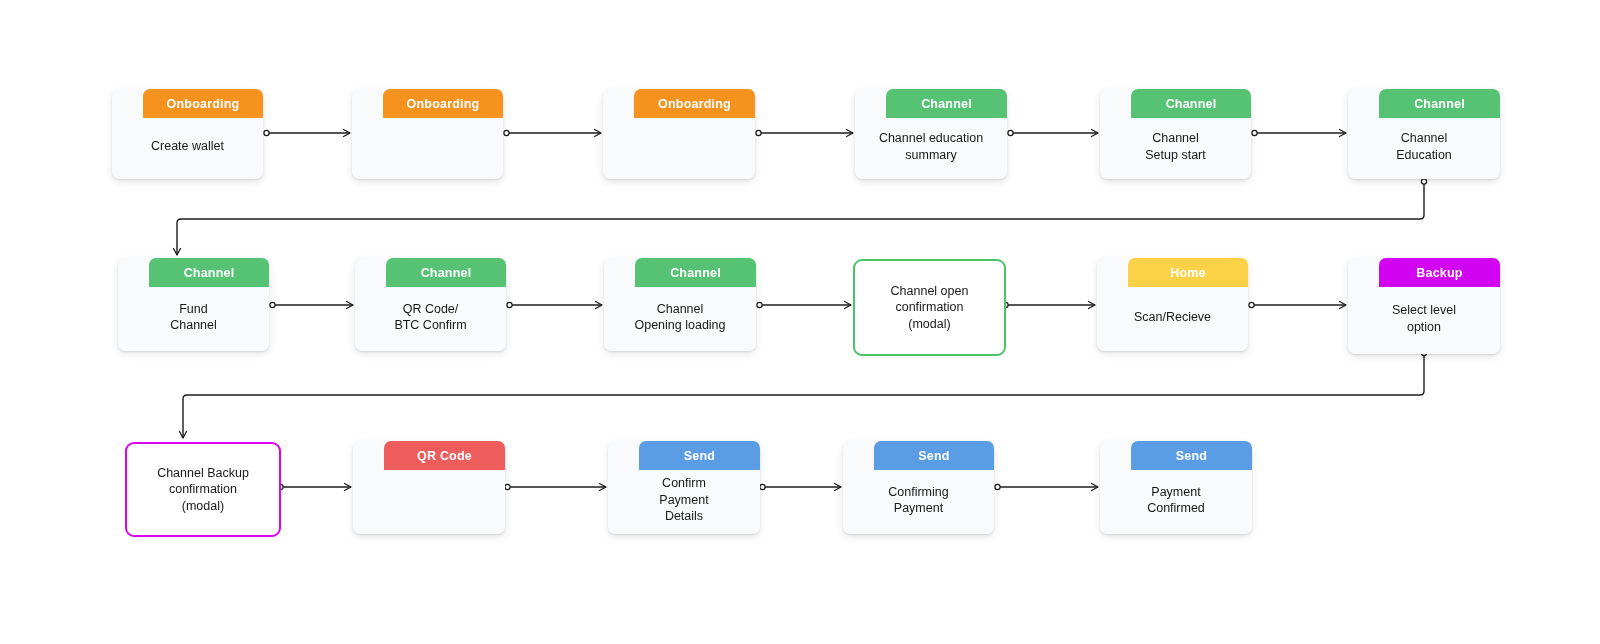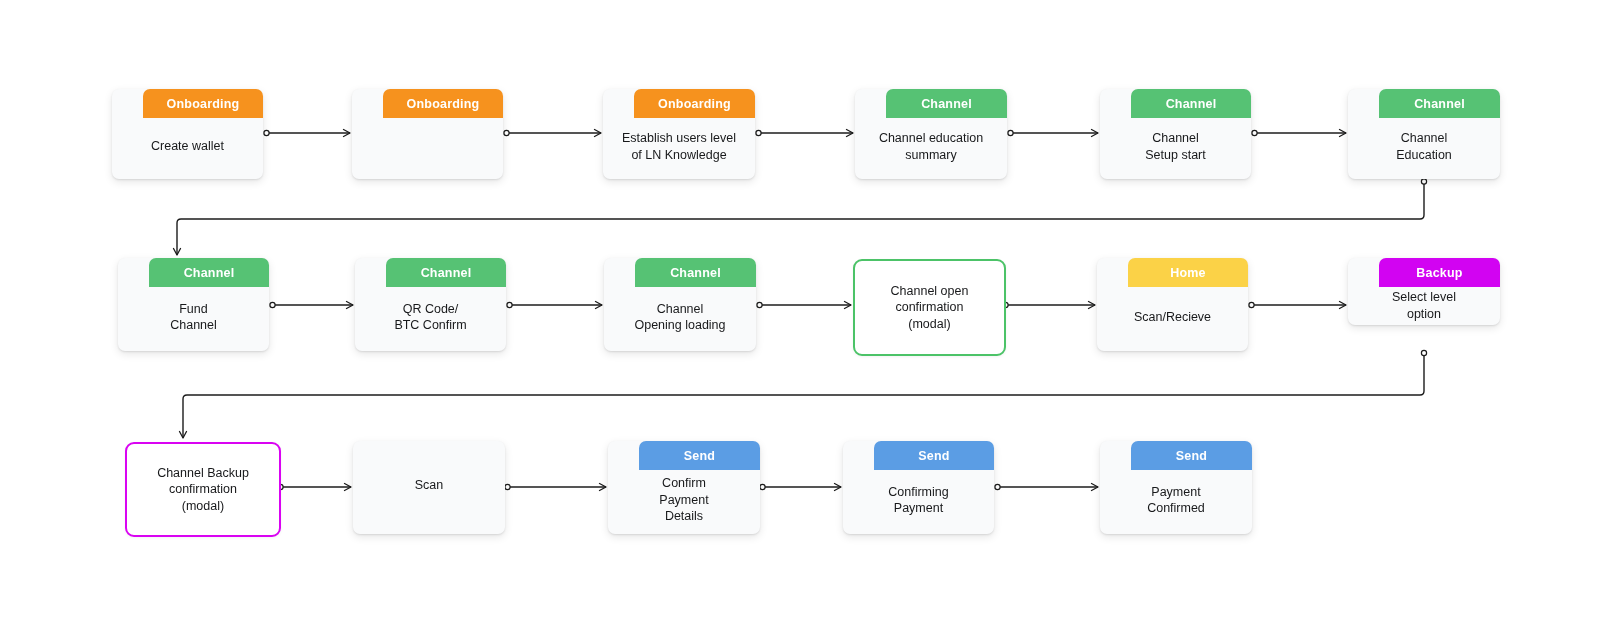--- a/index.html
+++ b/index.html
@@ -131,22 +131,20 @@
 
   <div class="card" style="left:112px;top:89px;height:90px">
     <div class="hdr c-onboarding">Onboarding</div>
     <div class="bod">Create wallet</div>
   </div>
   <div class="card" style="left:352px;top:89px;height:90px">
     <div class="hdr c-onboarding">Onboarding</div>
   </div>
   <div class="card" style="left:603px;top:89px;width:152px;height:90px">
     <div class="hdr c-onboarding">Onboarding</div>
-    <div class="bod">Establish users level
-of LN Knowledge</div>
   </div>
   <div class="card" style="left:855px;top:89px;width:152px;height:90px">
     <div class="hdr c-channel">Channel</div>
     <div class="bod">Channel education
 summary</div>
   </div>
   <div class="card" style="left:1100px;top:89px;height:90px">
     <div class="hdr c-channel">Channel</div>
     <div class="bod">Channel
 Setup start</div>
@@ -174,33 +172,33 @@
   </div>
   <div class="modal b-green" style="left:853px;top:259px;width:149px;height:93px">
     <div class="bod">Channel open
 confirmation
 (modal)</div>
   </div>
   <div class="card" style="left:1097px;top:258px;height:93px">
     <div class="hdr c-home">Home</div>
     <div class="bod">Scan/Recieve</div>
   </div>
-  <div class="card" style="left:1348px;top:258px;width:152px;height:67px">
+  <div class="card" style="left:1348px;top:258px;width:152px;height:96px">
     <div class="hdr c-backup">Backup</div>
     <div class="bod">Select level
 option</div>
   </div>
 
   <div class="modal b-magenta" style="left:125px;top:442px;width:152px;height:91px">
     <div class="bod">Channel Backup
 confirmation
 (modal)</div>
   </div>
   <div class="card" style="left:353px;top:441px;width:152px;height:93px">
-    <div class="bod">Scan</div>
+    <div class="hdr c-qrcode">QR Code</div>
   </div>
   <div class="card" style="left:608px;top:441px;width:152px;height:93px">
     <div class="hdr c-send">Send</div>
     <div class="bod">Confirm
 Payment
 Details</div>
   </div>
   <div class="card" style="left:843px;top:441px;height:93px">
     <div class="hdr c-send">Send</div>
     <div class="bod">Confirming

